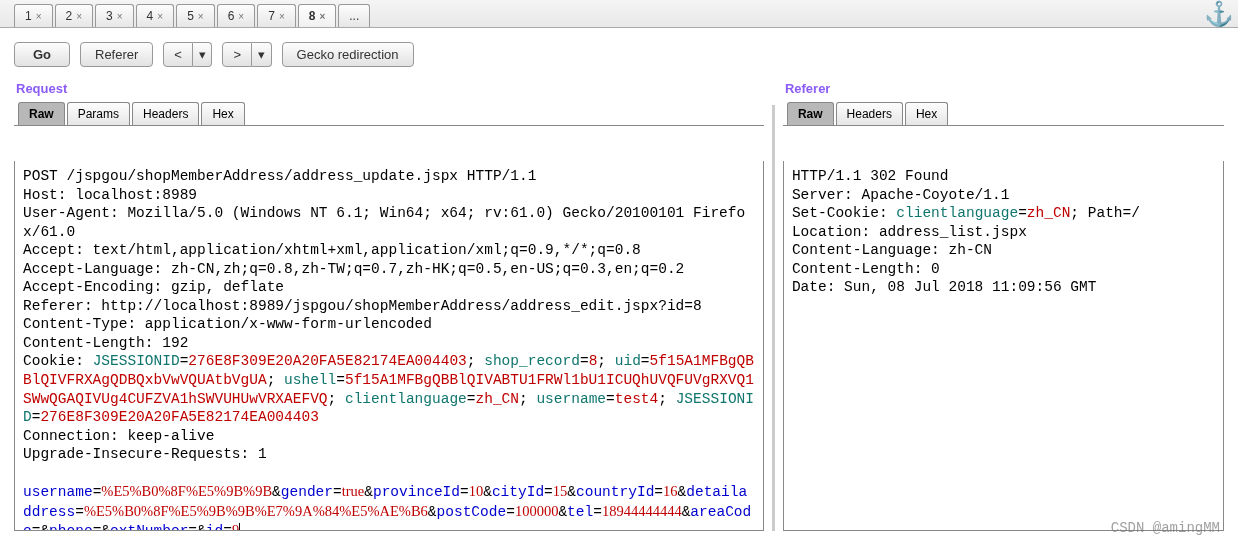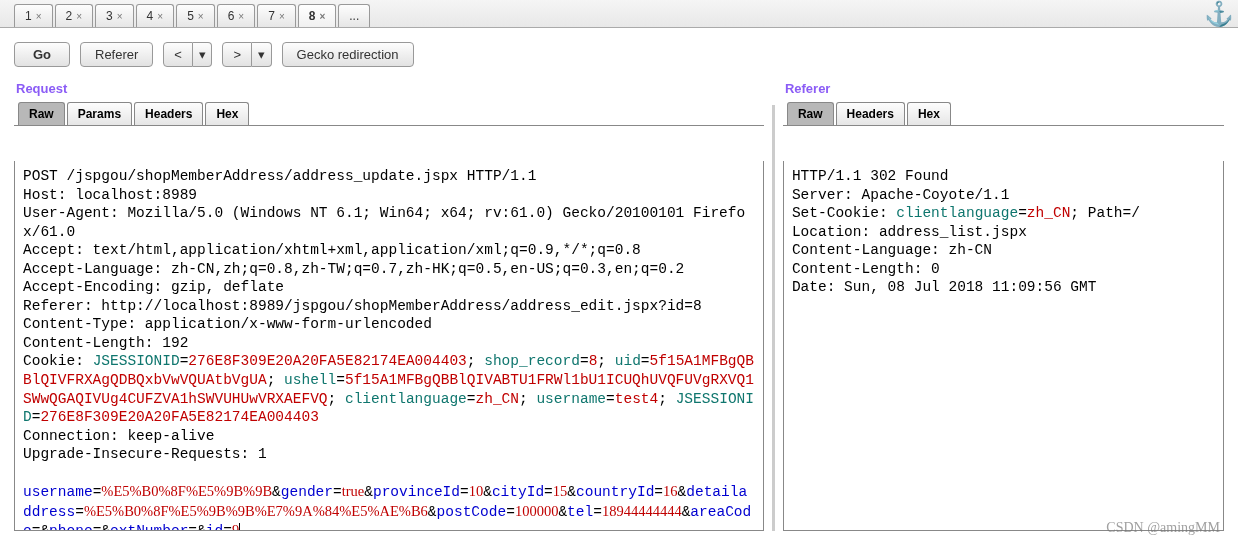--- a/index.html
+++ b/index.html
@@ -82,21 +82,20 @@
   }
   .sub-tab {
     padding: 4px 10px;
     border: 1px solid #888;
     border-bottom: none;
     background: linear-gradient(#fdfdfd,#e6e6e6);
     border-radius: 3px 3px 0 0;
     font-size: 12px;
     margin-right: 2px;
     cursor: pointer;
-    font-weight: bold;
   }
   .sub-tab.active { background: #b8b8b8; font-weight: bold; }
 
   .content-box {
     border: 1px solid #888;
     border-top: none;
     padding: 6px 8px;
     font-family: "Courier New", monospace;
     font-size: 14.5px;
     line-height: 1.28;
@@ -113,21 +112,21 @@
   .body-val { color: #c00000; font-family: Liberation Serif, serif; }
   .plain { color: #000; }
   .cursor { border-left: 1px solid #000; }
 
   .watermark {
     position: absolute;
     right: 18px;
     bottom: 6px;
     color: rgba(120,120,120,0.7);
     font-size: 14px;
-    font-family: Liberation Serif, serif;
+    font-family: Liberation Mono, monospace;
   }
   .logo-icon {
     position: absolute;
     right: 4px;
     top: 0;
     font-size: 24px;
     color: #333;
   }
   .divider {
     width: 3px;

